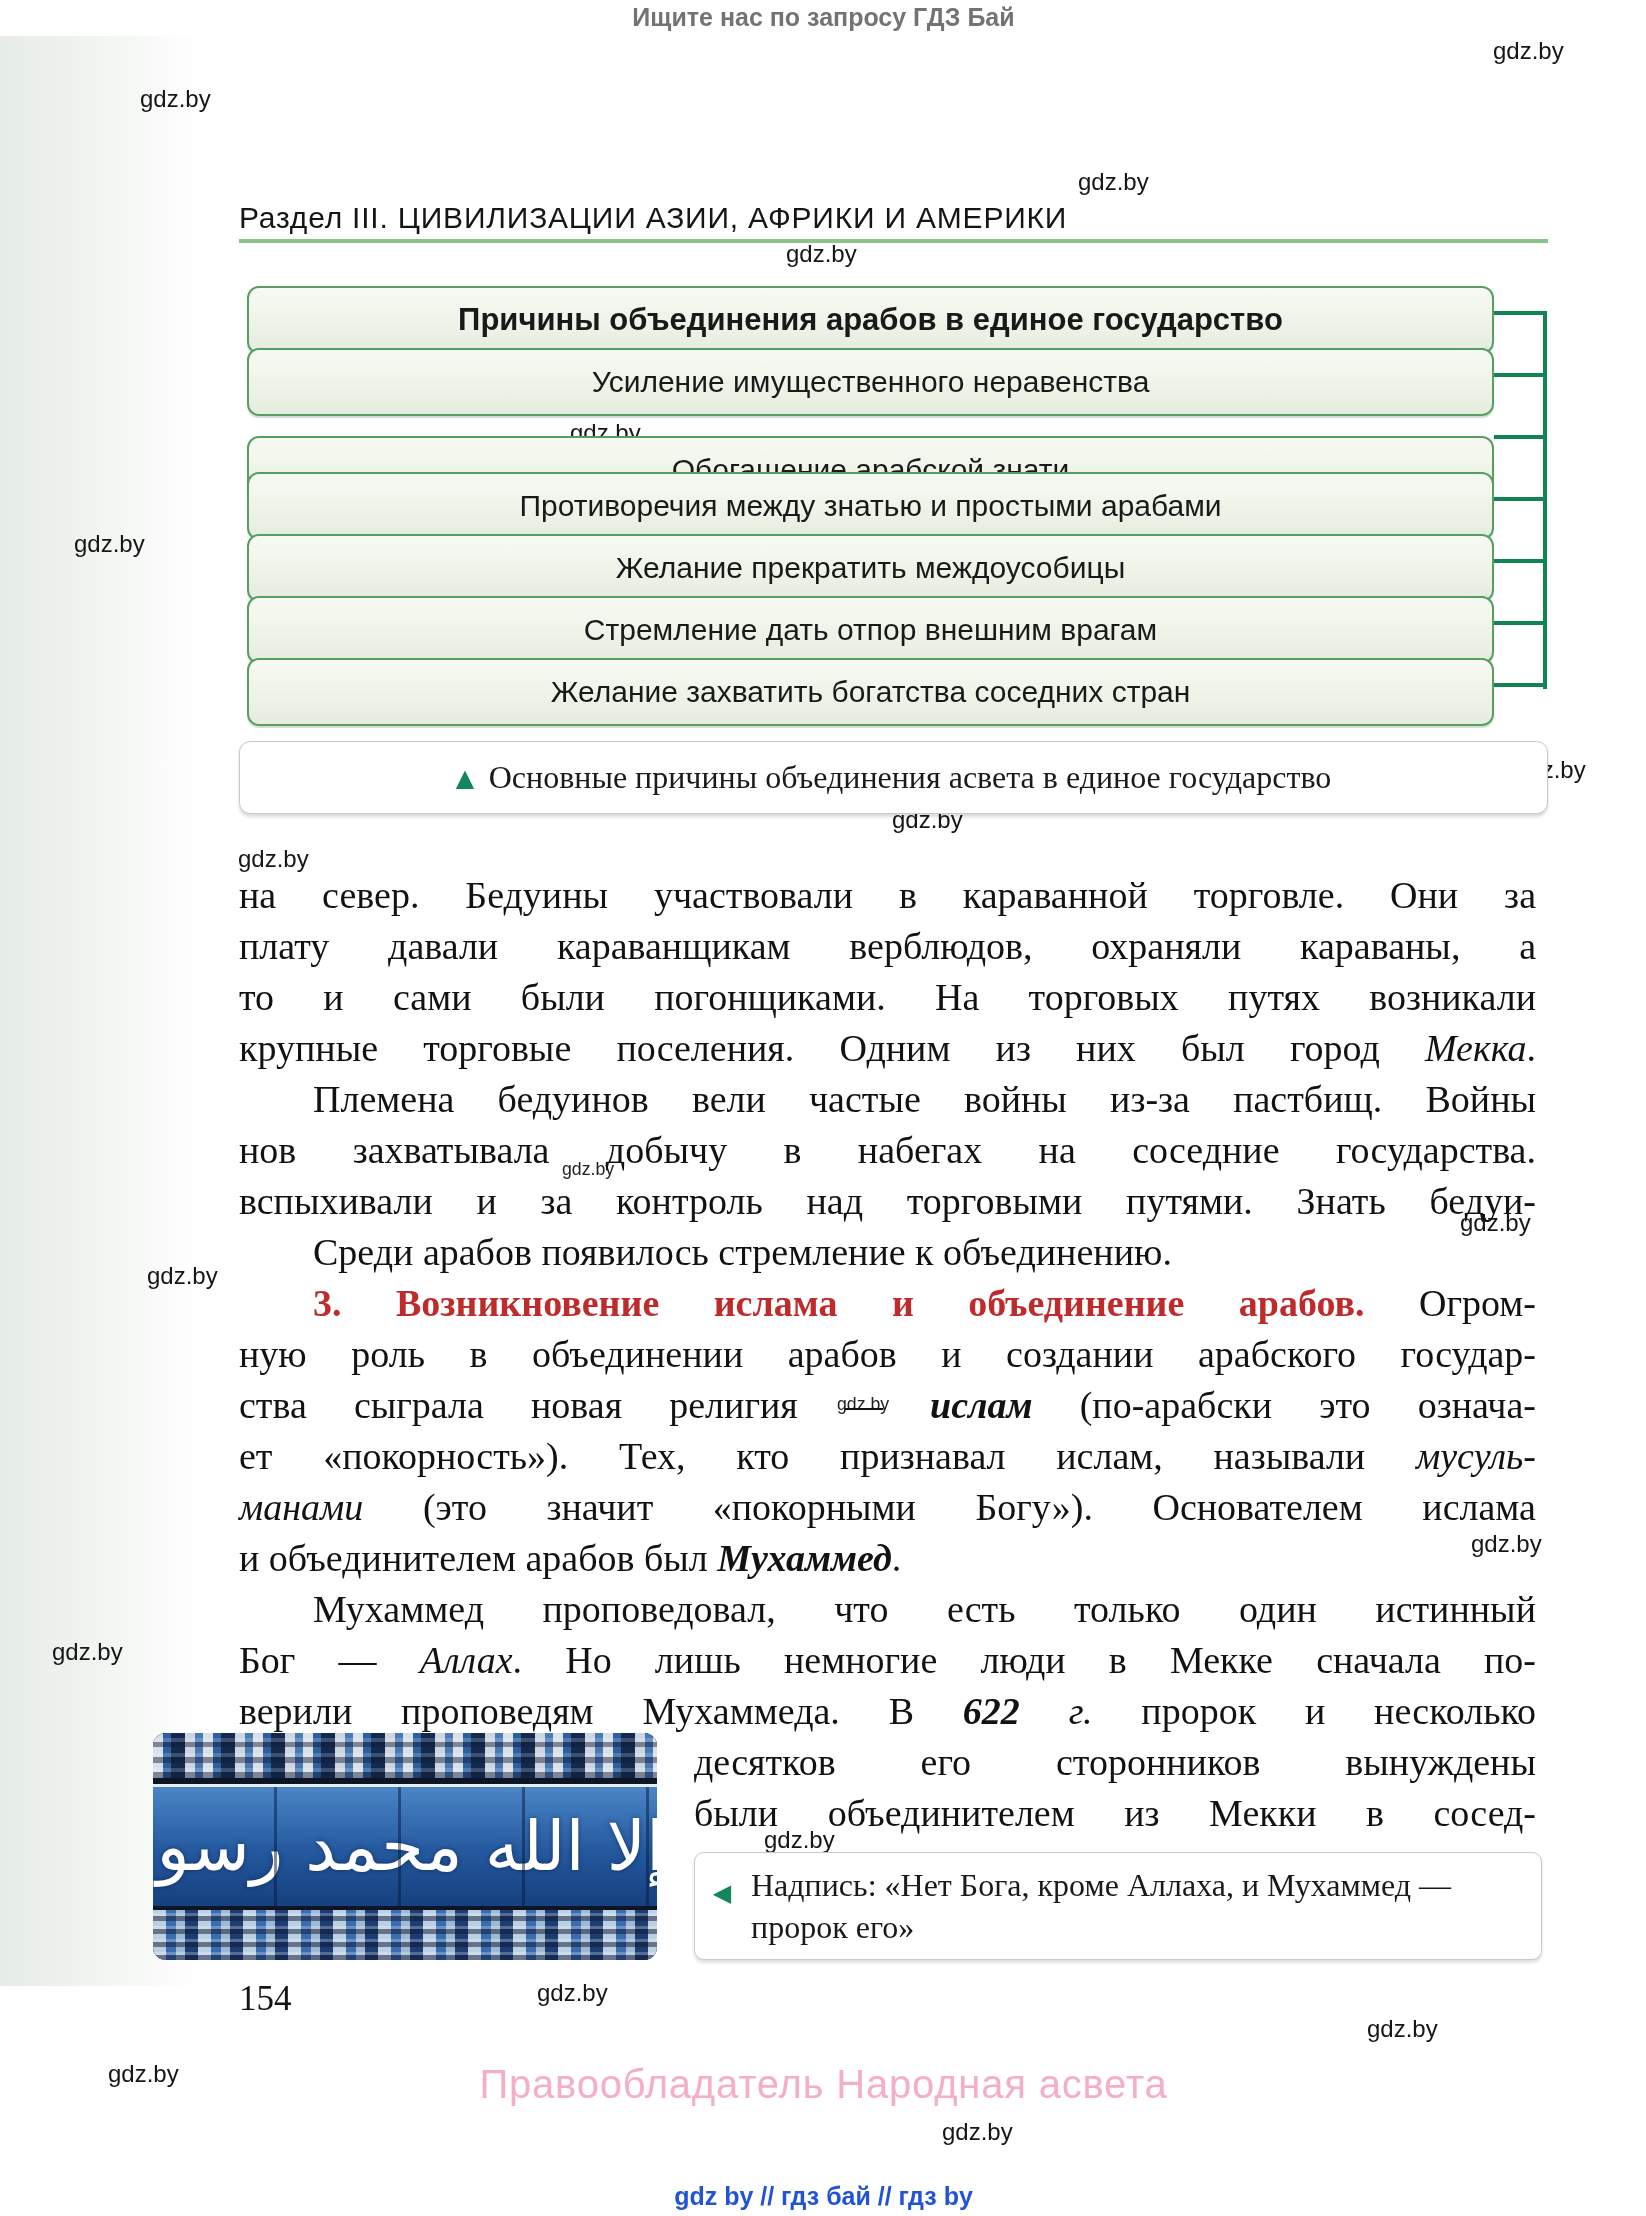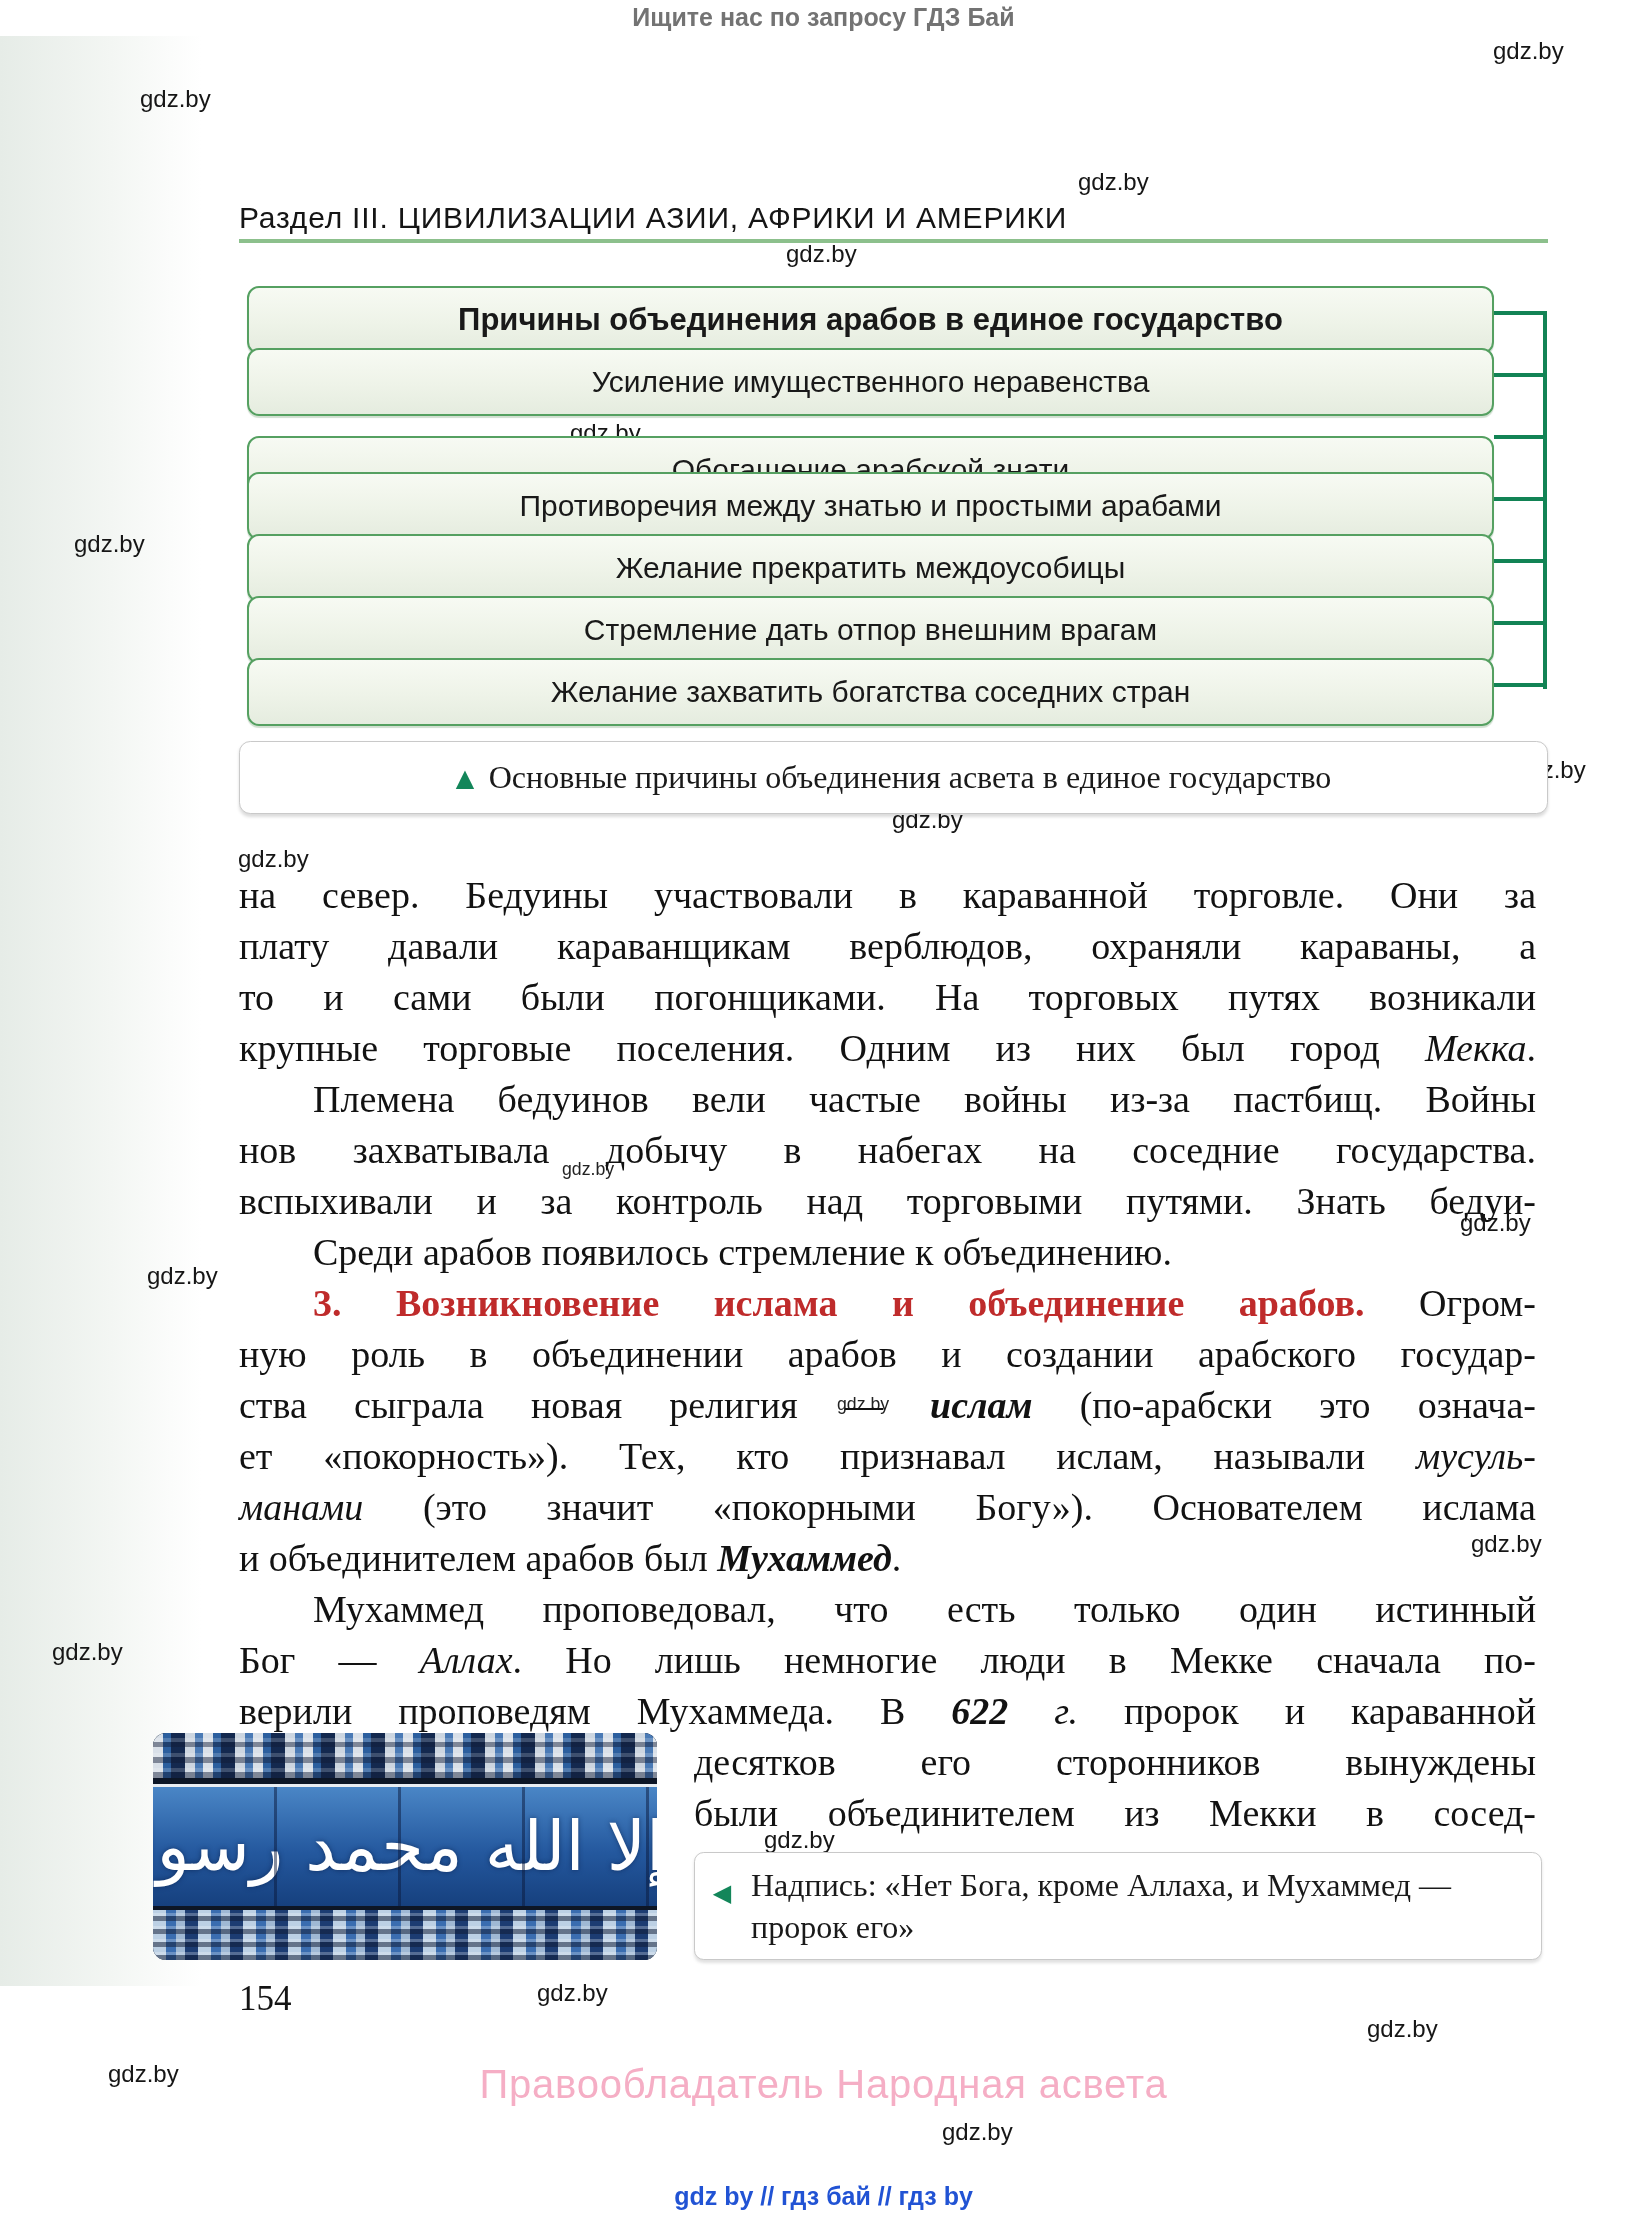--- a/index.html
+++ b/index.html
@@ -150,21 +150,21 @@
       <div class="bline stretch"><span>вспыхивали и за контроль над торговыми путями. Знать бедуи-</span></div>
       <div class="bline indent"><span>Среди арабов появилось стремление к объединению.</span></div>
       <div class="bline stretch indent"><span class="red">3. Возникновение ислама и объединение арабов.</span><span> Огром-</span></div>
       <div class="bline stretch"><span>ную роль в объединении арабов и создании арабского государ-</span></div>
       <div class="bline stretch"><span>ства сыграла новая религия — </span><span class="bi">ислам</span><span> (по-арабски это означа-</span></div>
       <div class="bline stretch"><span>ет «покорность»). Тех, кто признавал ислам, называли </span><span class="i">мусуль-</span></div>
       <div class="bline stretch"><span class="i">манами</span><span> (это значит «покорными Богу»). Основателем ислама</span></div>
       <div class="bline"><span>и объединителем арабов был </span><span class="bi">Мухаммед</span><span>.</span></div>
       <div class="bline stretch indent"><span>Мухаммед проповедовал, что есть только один истинный</span></div>
       <div class="bline stretch"><span>Бог — </span><span class="i">Аллах</span><span>. Но лишь немногие люди в Мекке сначала по-</span></div>
-      <div class="bline stretch"><span>верили проповедям Мухаммеда. В </span><span class="bi">622</span><span class="i"> г.</span><span> пророк и караванной</span></div>
+      <div class="bline stretch"><span>верили проповедям Мухаммеда. В </span><span class="bi">622</span><span class="i"> г.</span><span> пророк и несколько</span></div>
       <div class="bline stretch wrap"><span>десятков его сторонников вынуждены</span></div>
       <div class="bline stretch wrap"><span>были объединителем из Мекки в сосед-</span></div>
     </div>
 
   <div id="figure">
     <div class="mosaic-top"></div>
     <div class="sep1"></div>
     <div class="sep2"></div>
     <div class="mid-band">
       <span class="arabic">لا إله إلا الله محمد رسول الله</span>

